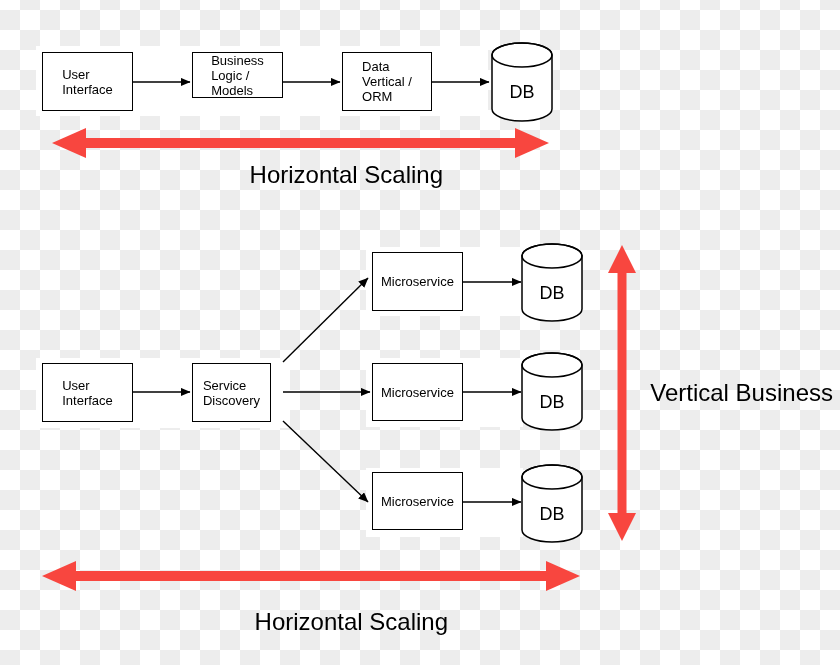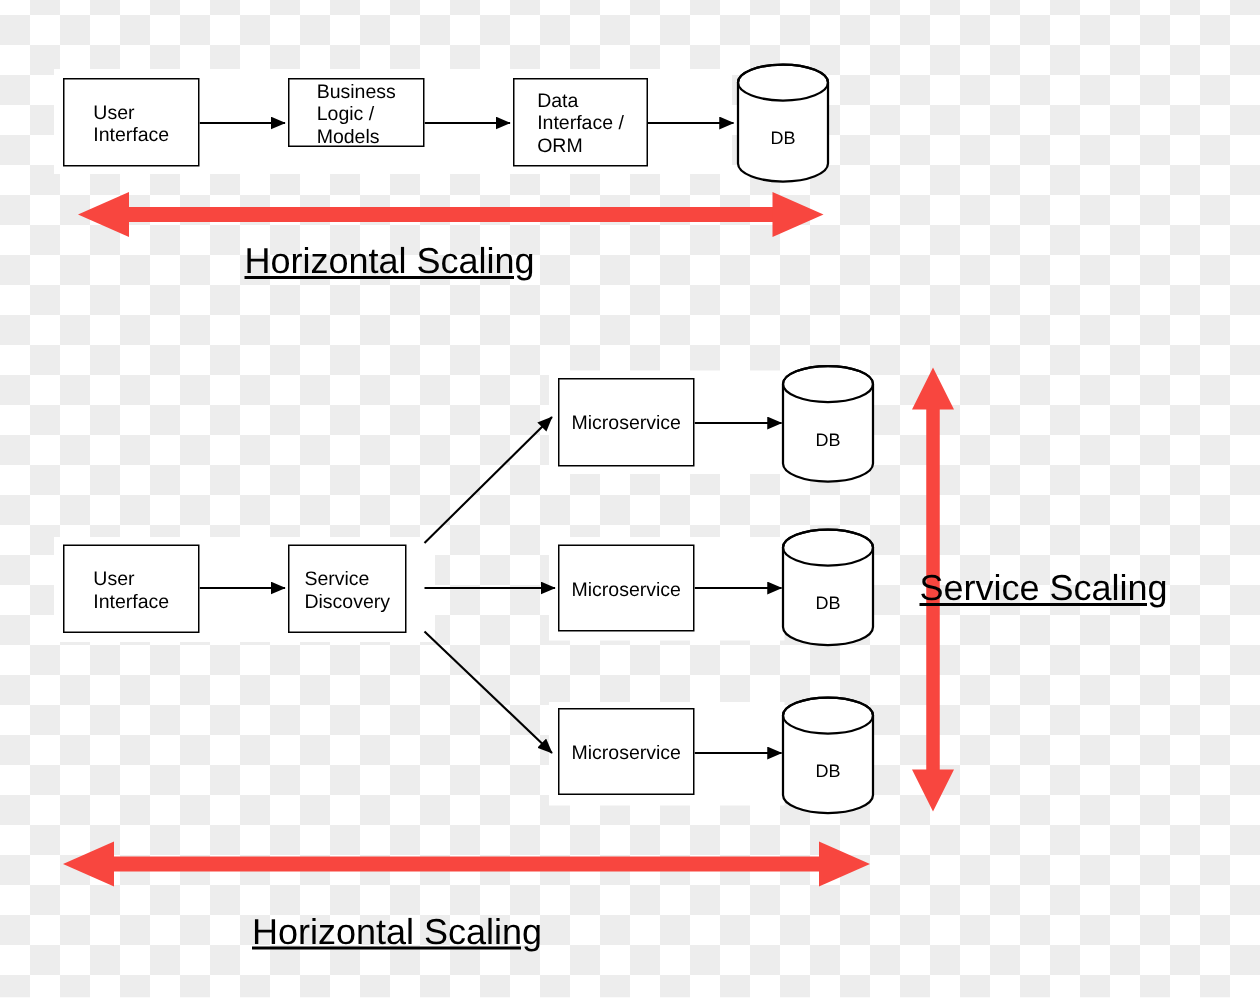--- a/index.html
+++ b/index.html
@@ -8,22 +8,22 @@
     font-family:"Liberation Sans",sans-serif;
     background:conic-gradient(#ededed 0.25turn,#ffffff 0 0.5turn,#ededed 0 0.75turn,#ffffff 0) 0px -10px / 40px 40px #ffffff;
   }
   .panel{position:absolute;background:#ffffff;}
   svg.layer{position:absolute;left:0;top:0;}
   .node{
     position:absolute;box-sizing:border-box;background:#ffffff;border:1.5px solid #000;
     display:flex;align-items:center;justify-content:center;
     font-size:13px;line-height:15px;color:#000;white-space:pre-line;
   }
-  .db-label{position:absolute;width:60px;text-align:center;font-size:12px;line-height:14px;color:#000;}
-  .scale-label{position:absolute;font-size:24px;line-height:28px;color:#000;text-align:left;white-space:nowrap;text-decoration:underline;}
+  .db-label{position:absolute;width:60px;text-align:center;font-size:18px;line-height:14px;color:#000;}
+  .scale-label{position:absolute;font-size:24px;line-height:28px;color:#000;text-align:right;white-space:nowrap;}
   .black-line{stroke:#000;stroke-width:1.4;fill:none;}
   .cyl{fill:#ffffff;stroke:#000;stroke-width:1.5;}
   .cyl-rim{fill:none;stroke:#000;stroke-width:1.5;}
   .red-shaft{stroke:#f8463f;fill:none;}
   .red-head{fill:#f8463f;stroke:none;}
 </style>
 </head>
 <body>
 
 <div id="canvas">
@@ -86,32 +86,32 @@
       <polygon class="red-head" points="580,576 546,561 546,591"></polygon>
     </g>
   </svg>
 
   <div class="node" style="left:42px;top:52px;width:91px;height:59px">User
 Interface</div>
   <div class="node" style="left:192px;top:52px;width:91px;height:46px">Business
 Logic /
 Models</div>
   <div class="node" style="left:342px;top:52px;width:90px;height:59px">Data
-Interface /
+Vertical /
 ORM</div>
   <div class="db-label" style="left:492px;top:85px">DB</div>
 
   <div class="node" style="left:42px;top:363px;width:91px;height:59px">User
 Interface</div>
   <div class="node" style="left:192px;top:363px;width:79px;height:59px">Service
 Discovery</div>
   <div class="node" style="left:372px;top:252px;width:91px;height:59px">Microservice</div>
   <div class="node" style="left:372px;top:363px;width:91px;height:58px">Microservice</div>
   <div class="node" style="left:372px;top:472px;width:91px;height:58px">Microservice</div>
   <div class="db-label" style="left:522px;top:286px">DB</div>
   <div class="db-label" style="left:522px;top:395px">DB</div>
   <div class="db-label" style="left:522px;top:507px">DB</div>
 
   <div class="scale-label" style="left:163px;top:161px;width:280px">Horizontal Scaling</div>
-  <div class="scale-label" style="left:613px;top:379px;width:220px">Service Scaling</div>
+  <div class="scale-label" style="left:613px;top:379px;width:220px">Vertical Business</div>
   <div class="scale-label" style="left:168px;top:608px;width:280px">Horizontal Scaling</div>
 
 </div>
 
 </body></html>

